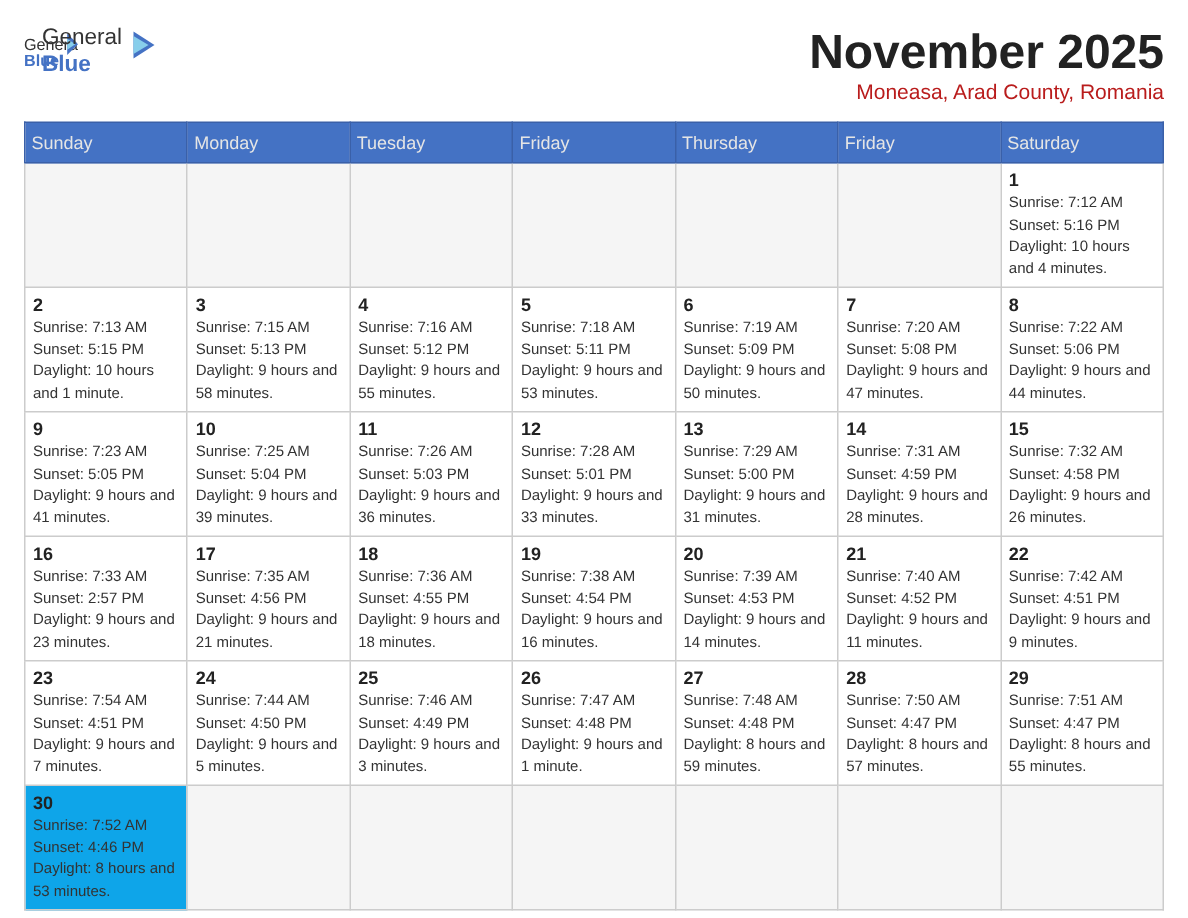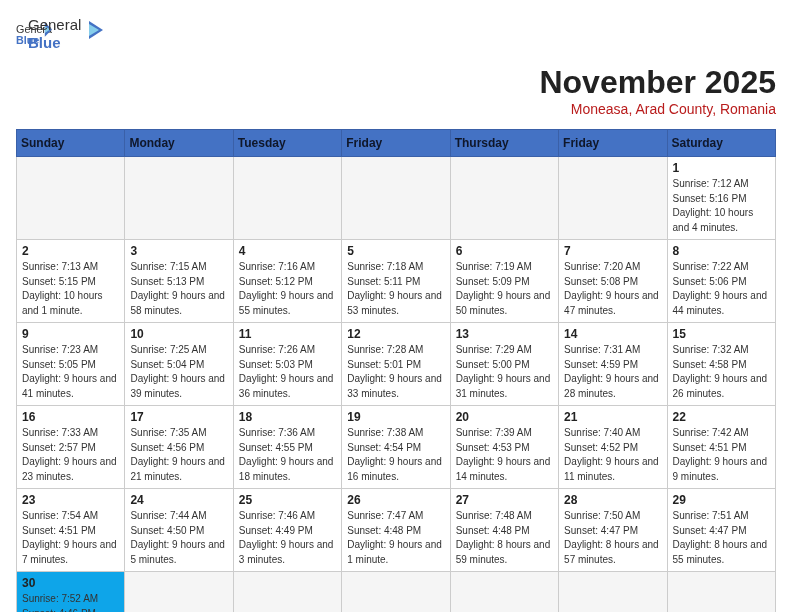--- a/index.html
+++ b/index.html
@@ -20,41 +20,40 @@
       display: flex;
       align-items: center;
       gap: 4px;
     }
     .logo-icon {
       width: 36px;
       height: 28px;
     }
     .title-block {
       text-align: right;
-      margin-top: 48px;
     }
     .month-title {
       font-size: 32px;
       font-weight: bold;
       color: #222;
     }
     .subtitle {
       font-size: 14px;
       color: #b91c1c;
     }
     .calendar {
       width: 100%;
       border-collapse: collapse;
       border: 1px solid #ccc;
     }
     .calendar th {
       background-color: #4472C4;
-      color: #0f172a;
+      color: #e5e5e5;
       font-size: 12px;
-      font-weight: bold;
+      font-weight: normal;
       padding: 6px 4px;
       text-align: left;
       border: 1px solid #3a60a8;
     }
     .calendar td {
       width: 108px;
       min-height: 72px;
       vertical-align: top;
       border: 1px solid #ccc;
       padding: 4px 5px;

